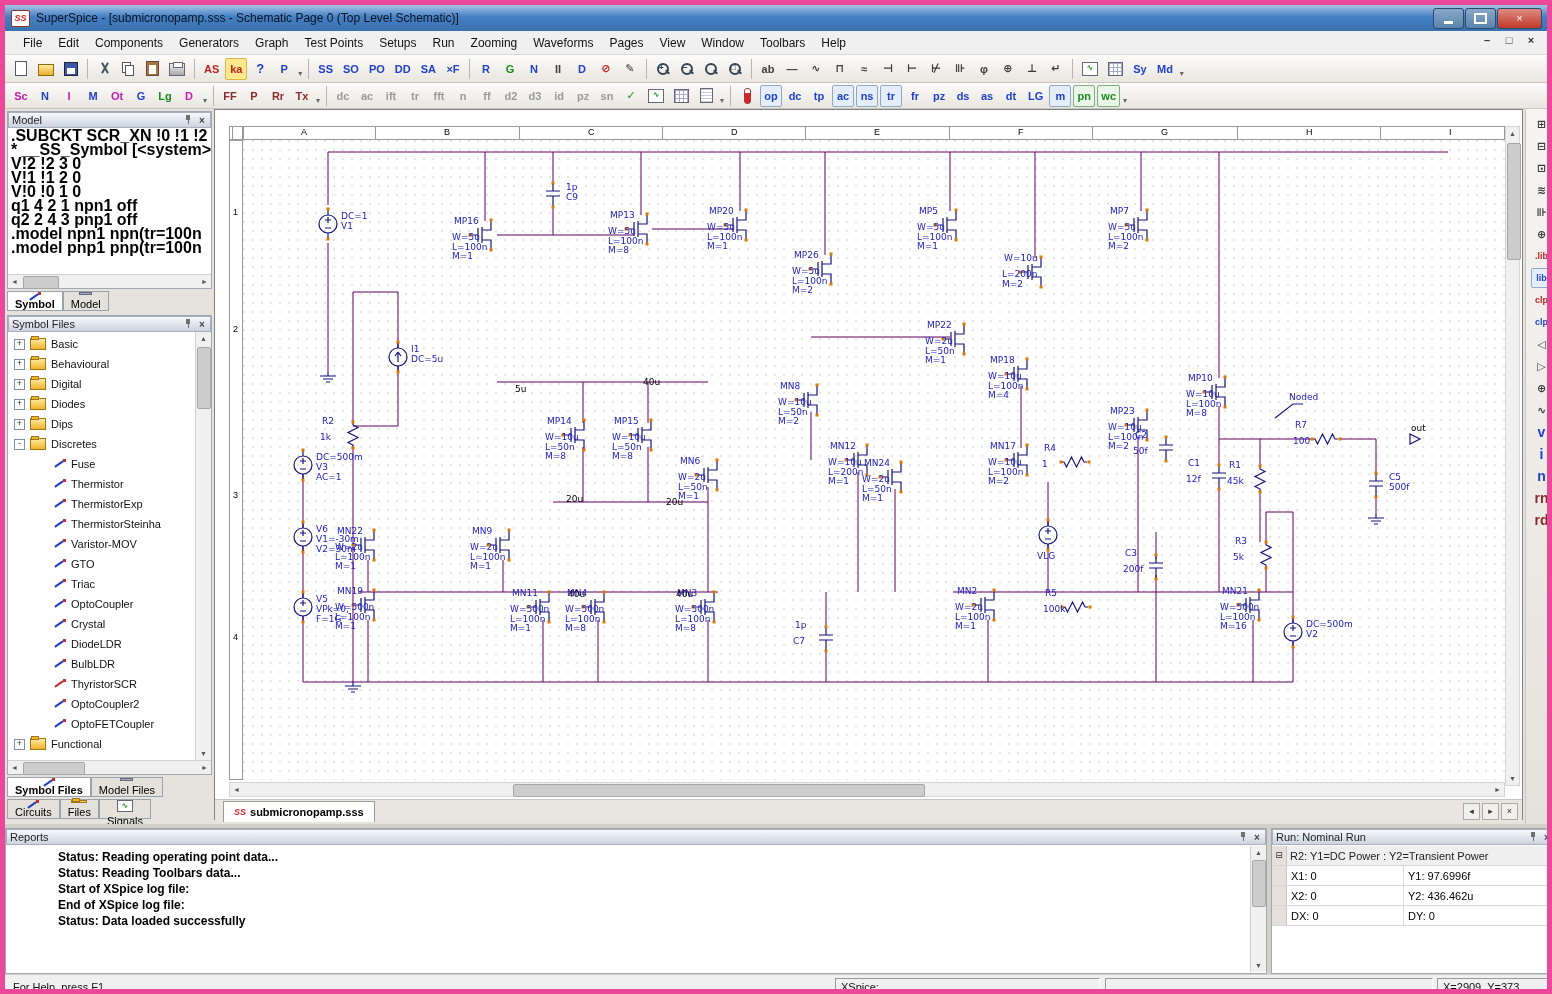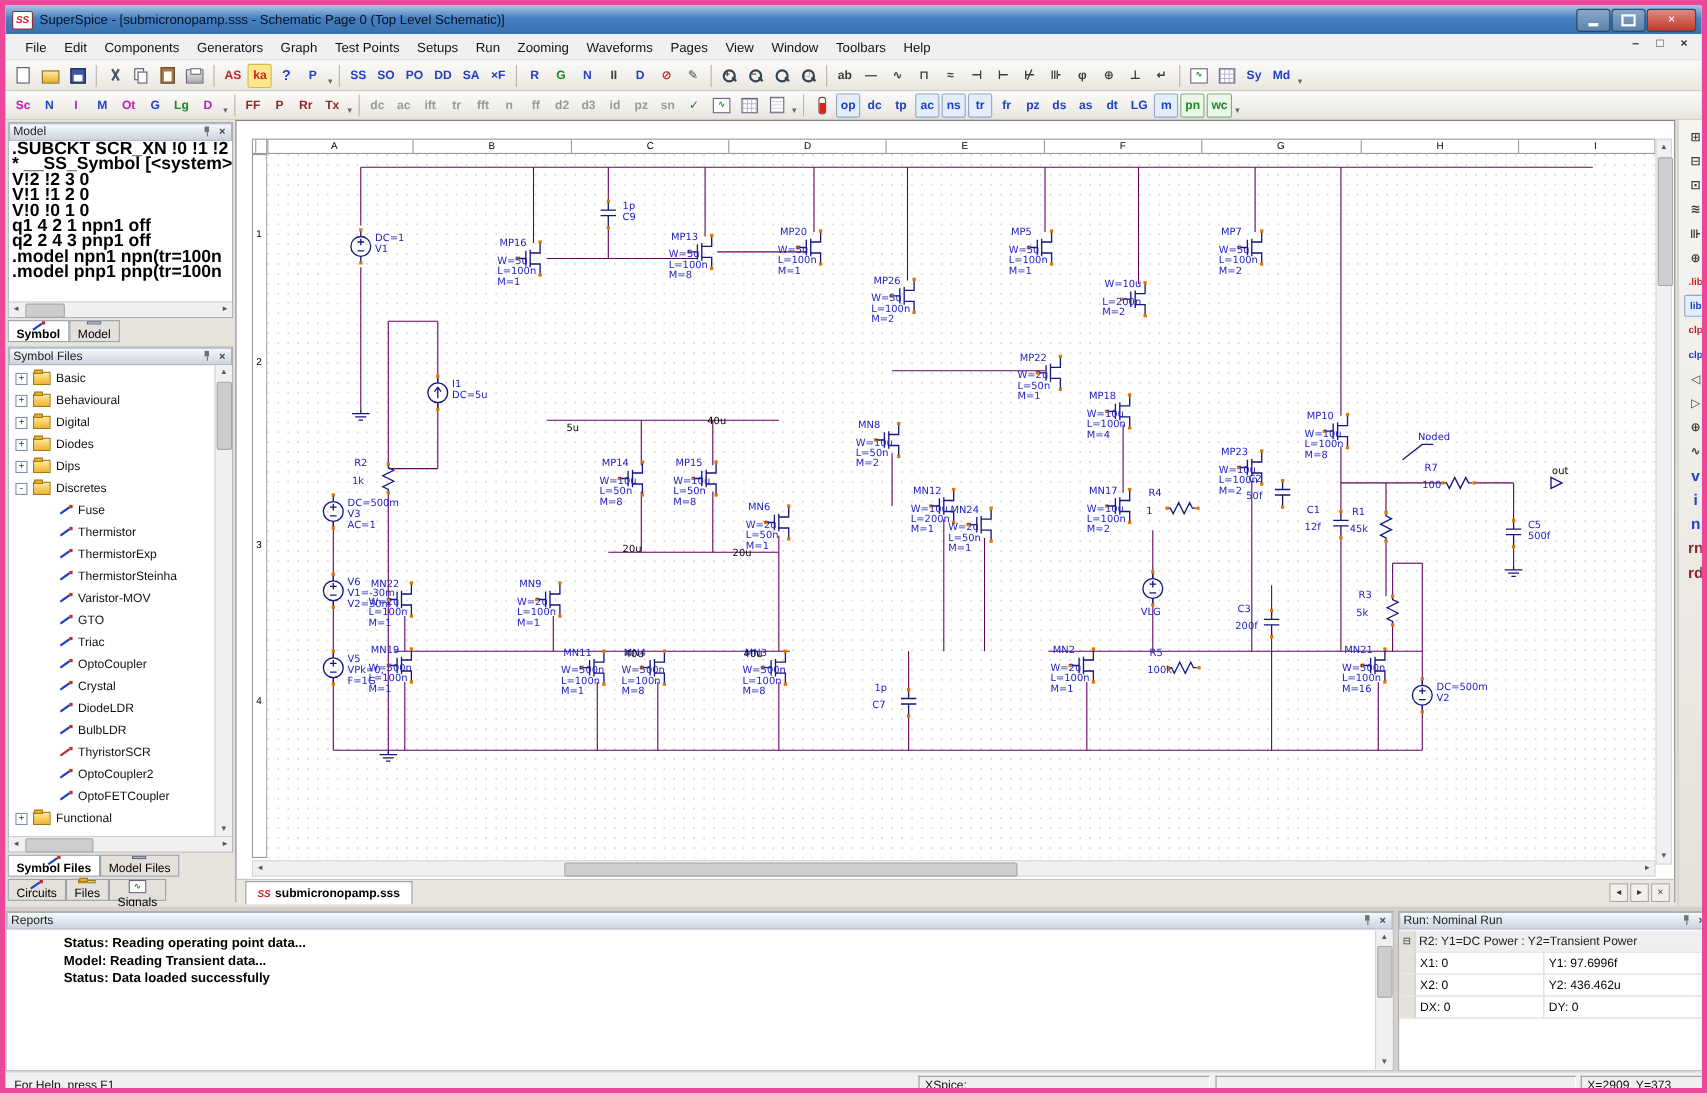--- a/index.html
+++ b/index.html
@@ -1105,21 +1105,23 @@
   <div id="hsplit"></div>
   <div id="reports">
     <div class="panel-hdr">
       <span>Reports</span>
       <span class="sp"></span>
       <span class="pin"></span>
       <span class="hclose">×</span>
     </div>
     <div id="rep-lines">
         <div>Status: Reading operating point data...</div>
-        <div>Model: Reading Transient data...</div>
+        <div>Status: Reading Toolbars data...</div>
+        <div>Start of XSpice log file:</div>
+        <div>End of XSpice log file:</div>
         <div>Status: Data loaded successfully</div>
       </div>
     <div class="vscroll">
       <div class="arr">▲</div>
       <div class="vthumb" style="top:14px;height:45px;"></div>
       <div class="arr" style="position:absolute;bottom:0;width:100%;">▼</div>
     </div>
   </div>
   <div id="vsplit"></div>
   <div id="runpanel">

